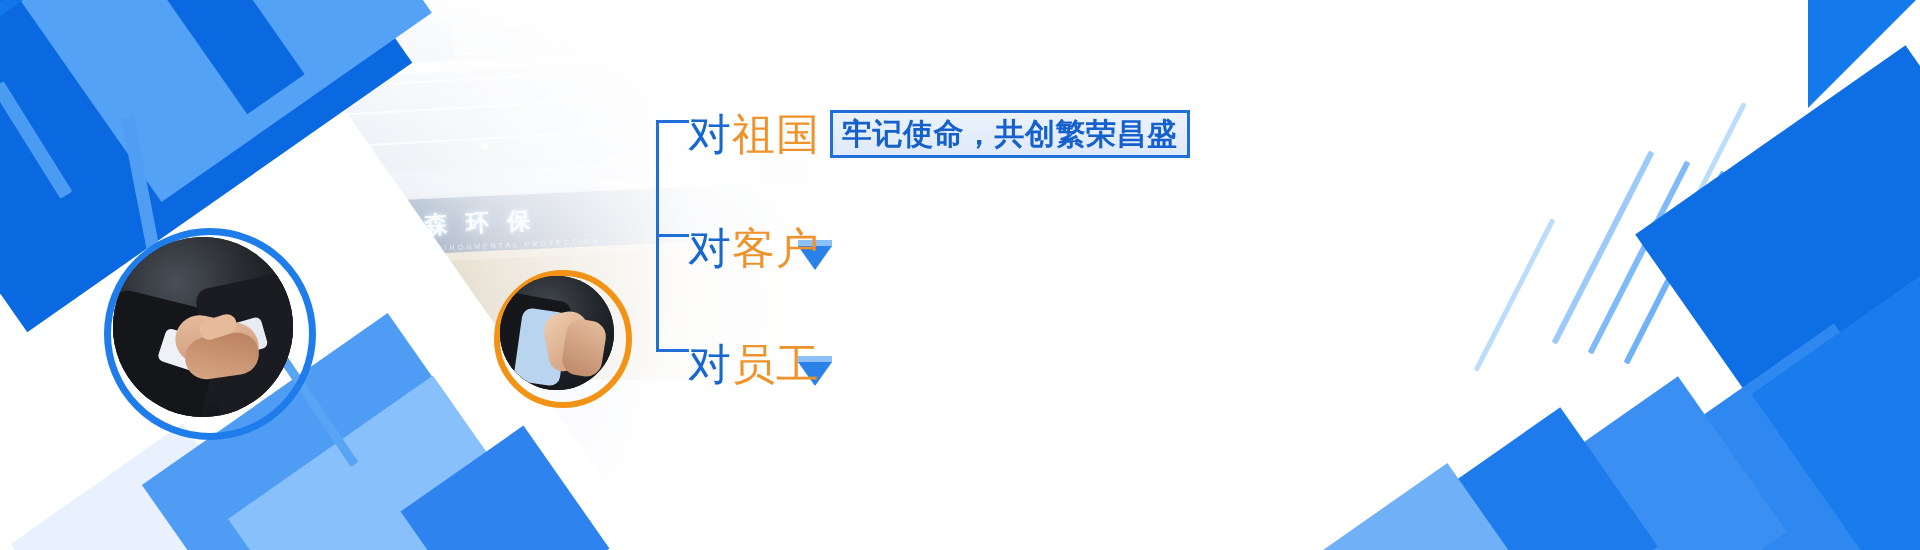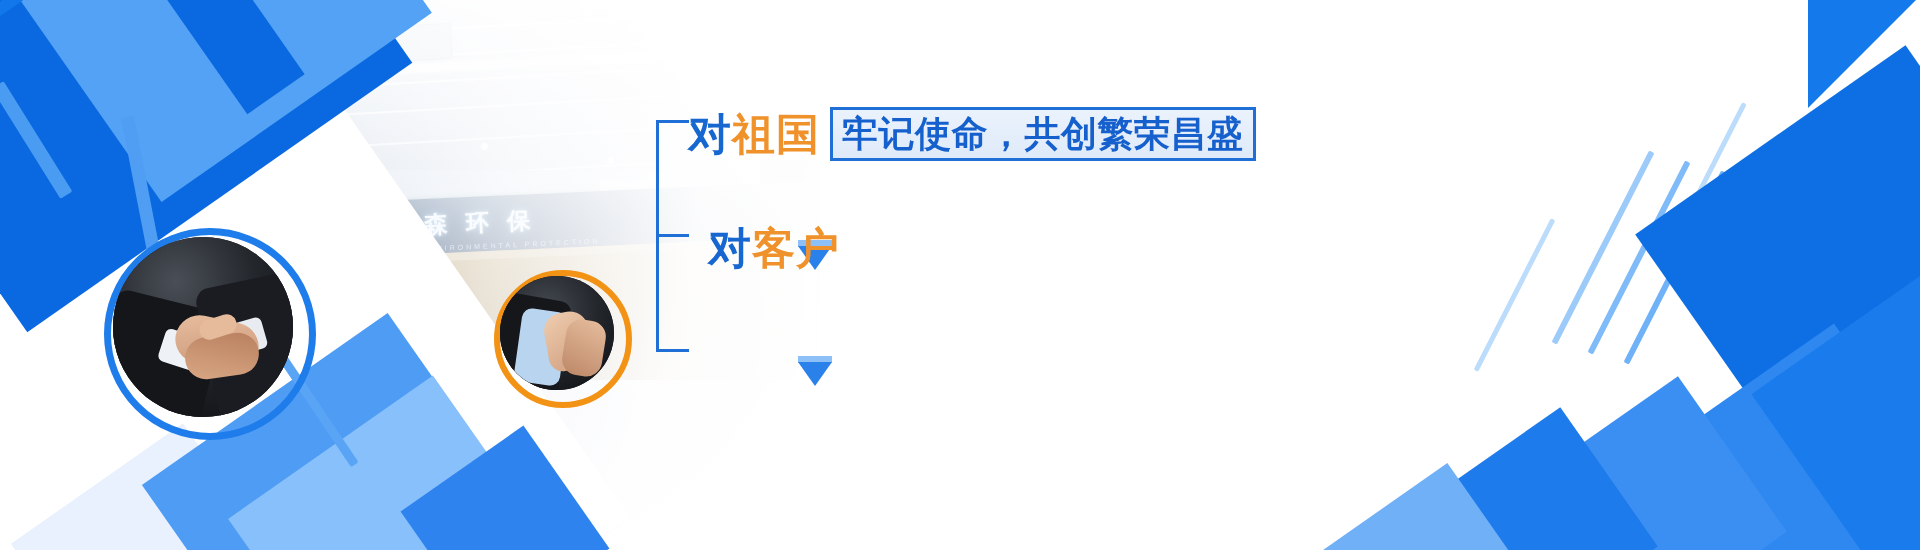--- a/index.html
+++ b/index.html
@@ -253,35 +253,35 @@
   }
   .bracket .arm{
     position:absolute;left:0;width:30px;height:3px;background:#1f6fd6;
   }
   .bracket .arm.a1{top:0;}
   .bracket .arm.a2{top:114px;}
   .bracket .arm.a3{top:229px;}
 
   .row{position:absolute;left:40px;display:flex;align-items:center;height:56px;}
   .row.r1{top:28px;}
-  .row.r2{top:142px;margin-left:20px;}
+  .row.r2{top:142px;}
   .row.r3{top:258px;}
 
   .lead{
-    font-size:43px;font-weight:700;line-height:1;white-space:nowrap;
+    font-size:43px;font-weight:400;line-height:1;white-space:nowrap;
     letter-spacing:1px;
   }
   .lead .w-dui{color:#1667cf;}
   .lead .w-key{color:#f0922b;}
   .tagbox{
     margin-left:10px;
     border:3px solid #1f6fd6;
     background:linear-gradient(180deg,#eaf2fc,#dfeafa);
     padding:4px 9px;
-    font-size:36px;font-weight:700;color:#1560cc;white-space:nowrap;
+    font-size:30px;font-weight:700;color:#1560cc;white-space:nowrap;
     line-height:1.12;letter-spacing:.5px;
   }
   .arrow{
     position:absolute;left:150px;width:0;height:0;
     border-left:17px solid transparent;border-right:17px solid transparent;
     border-top:24px solid #2a81ea;
   }
   .arrow.a1{top:168px;}
   .arrow.a2{top:284px;}
   .arrow-cap{
@@ -396,16 +396,19 @@
       <div class="tagbox">牢记使命，共创繁荣昌盛</div>
     </div>
 
     <div class="row r2">
       <div class="lead">
         <span class="w-dui">对</span><span class="w-key">客户</span>
       </div>
     </div>
 
     <div class="row r3">
+      <div class="lead">
+        <span class="w-dui">对</span><span class="w-key">员工</span>
+      </div>
     </div>
 
   </div>
 </div>
 
 </body></html>

